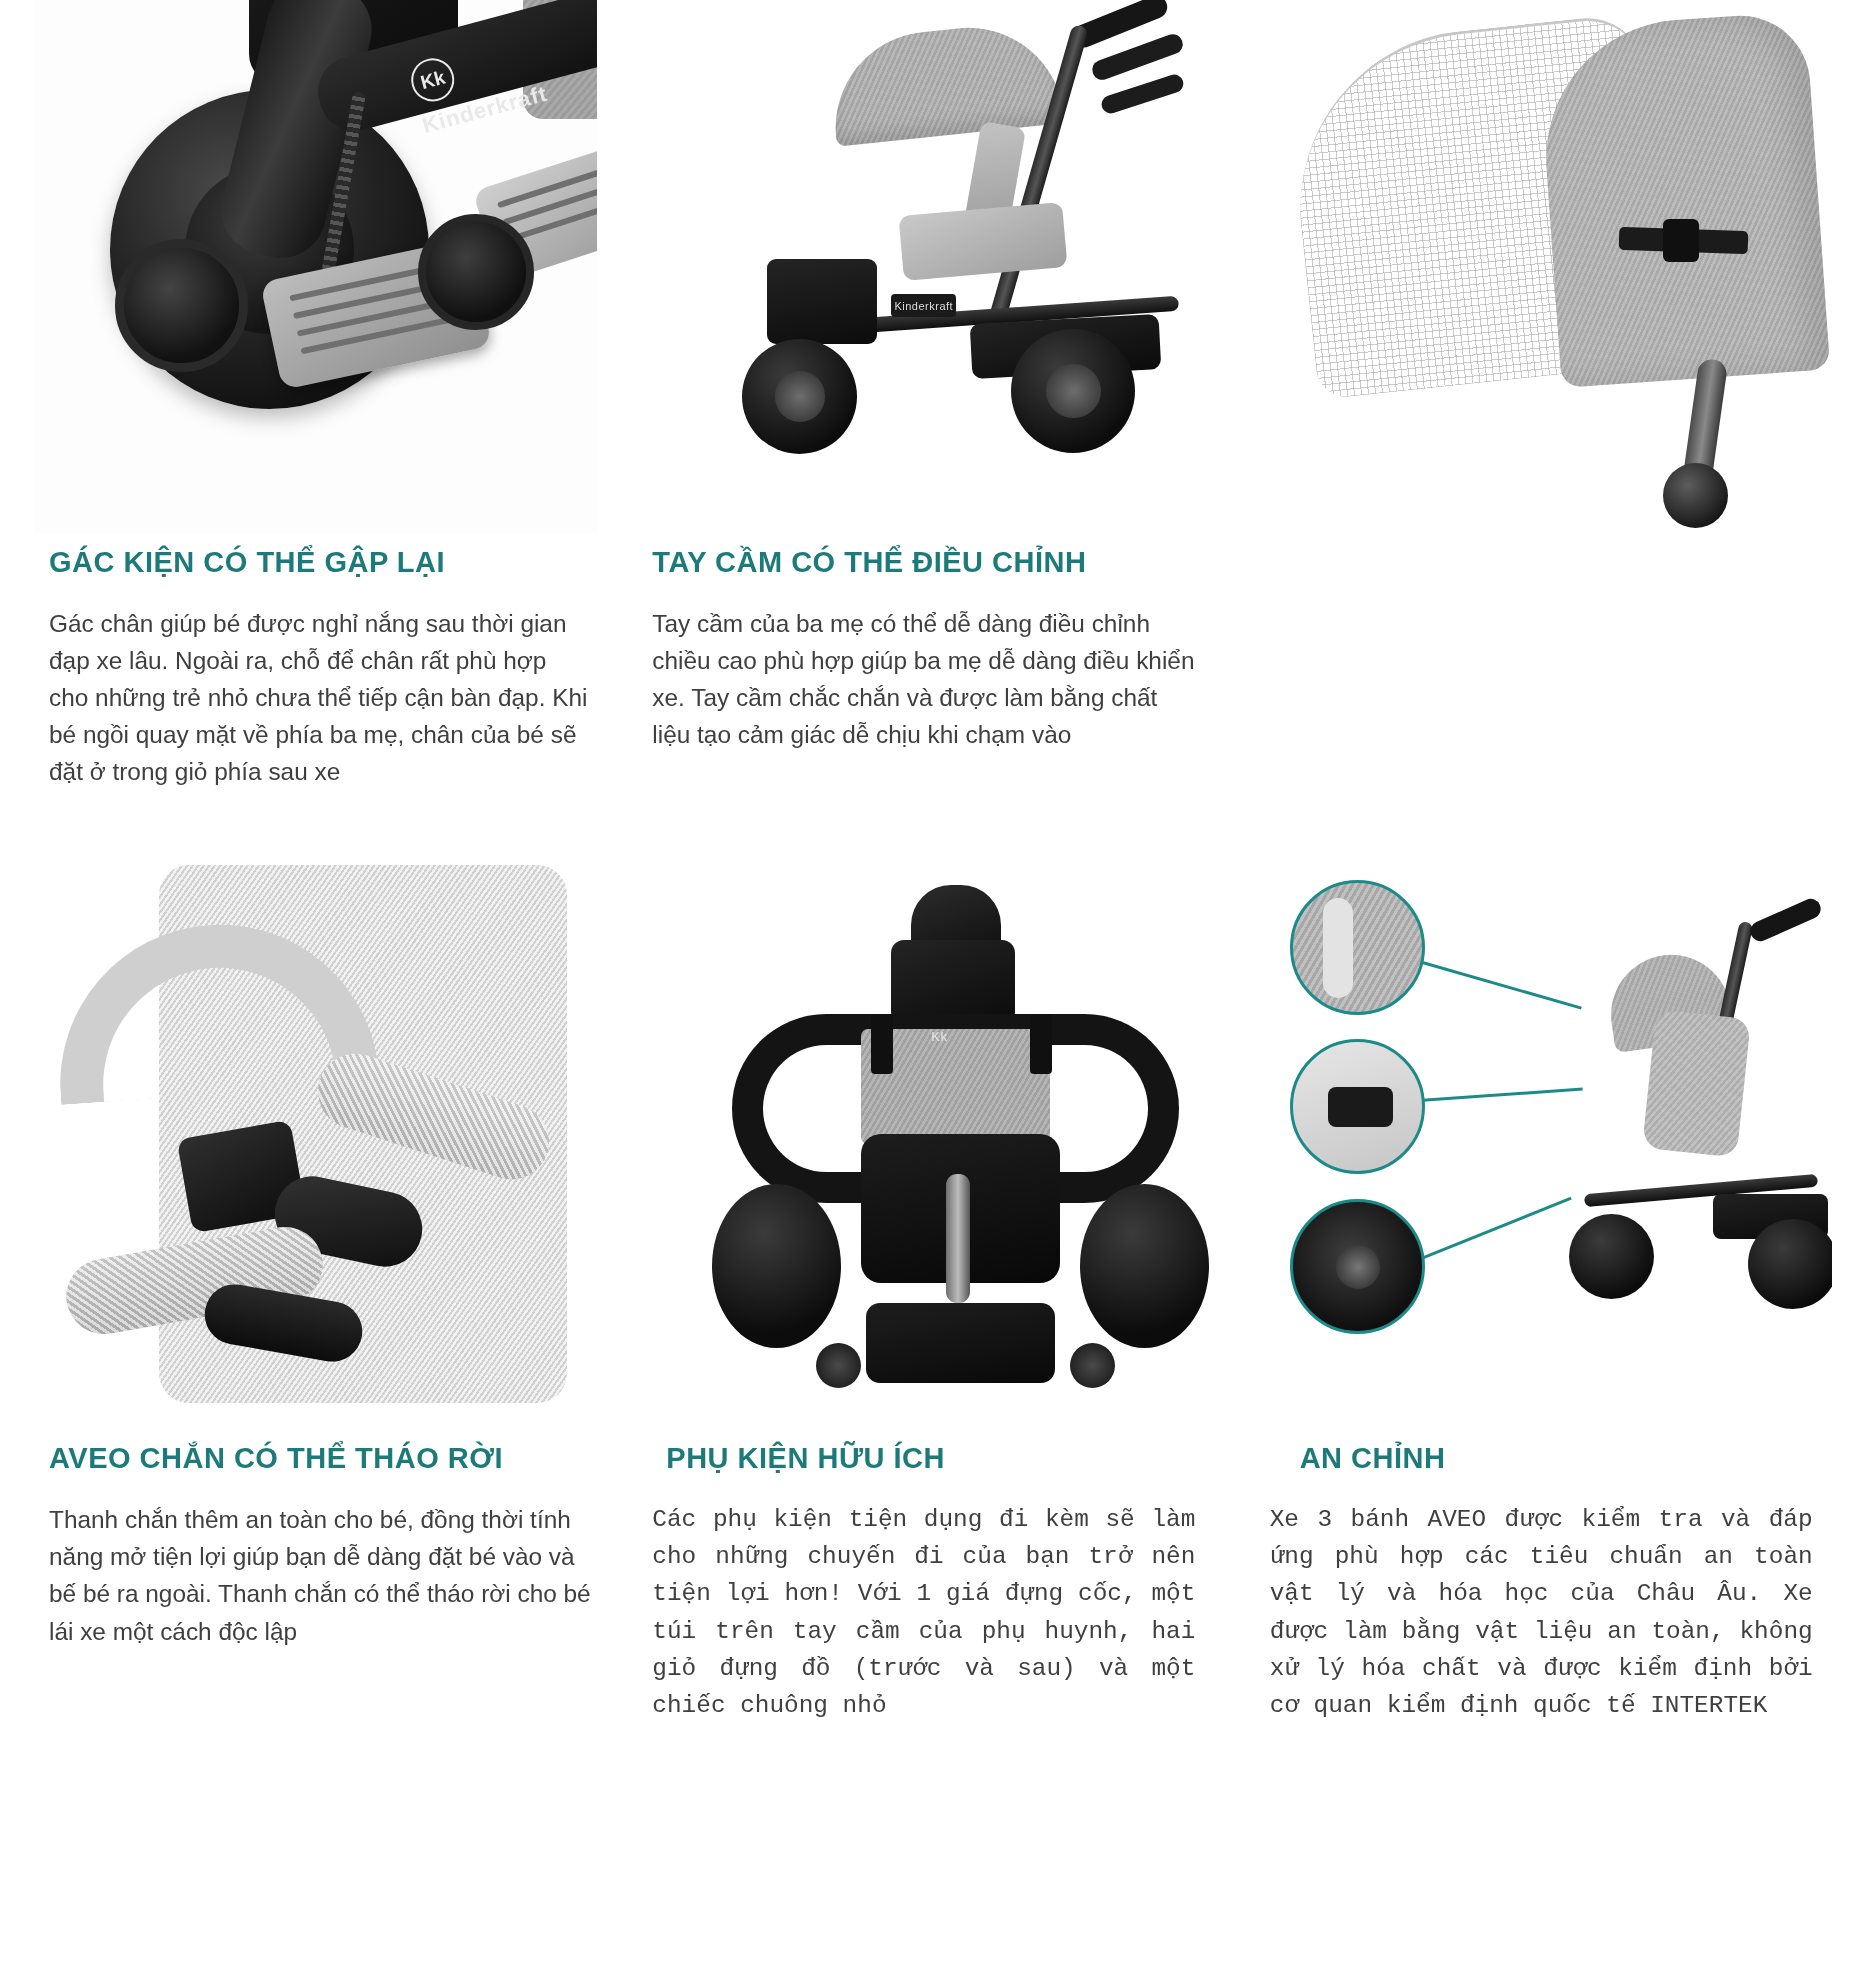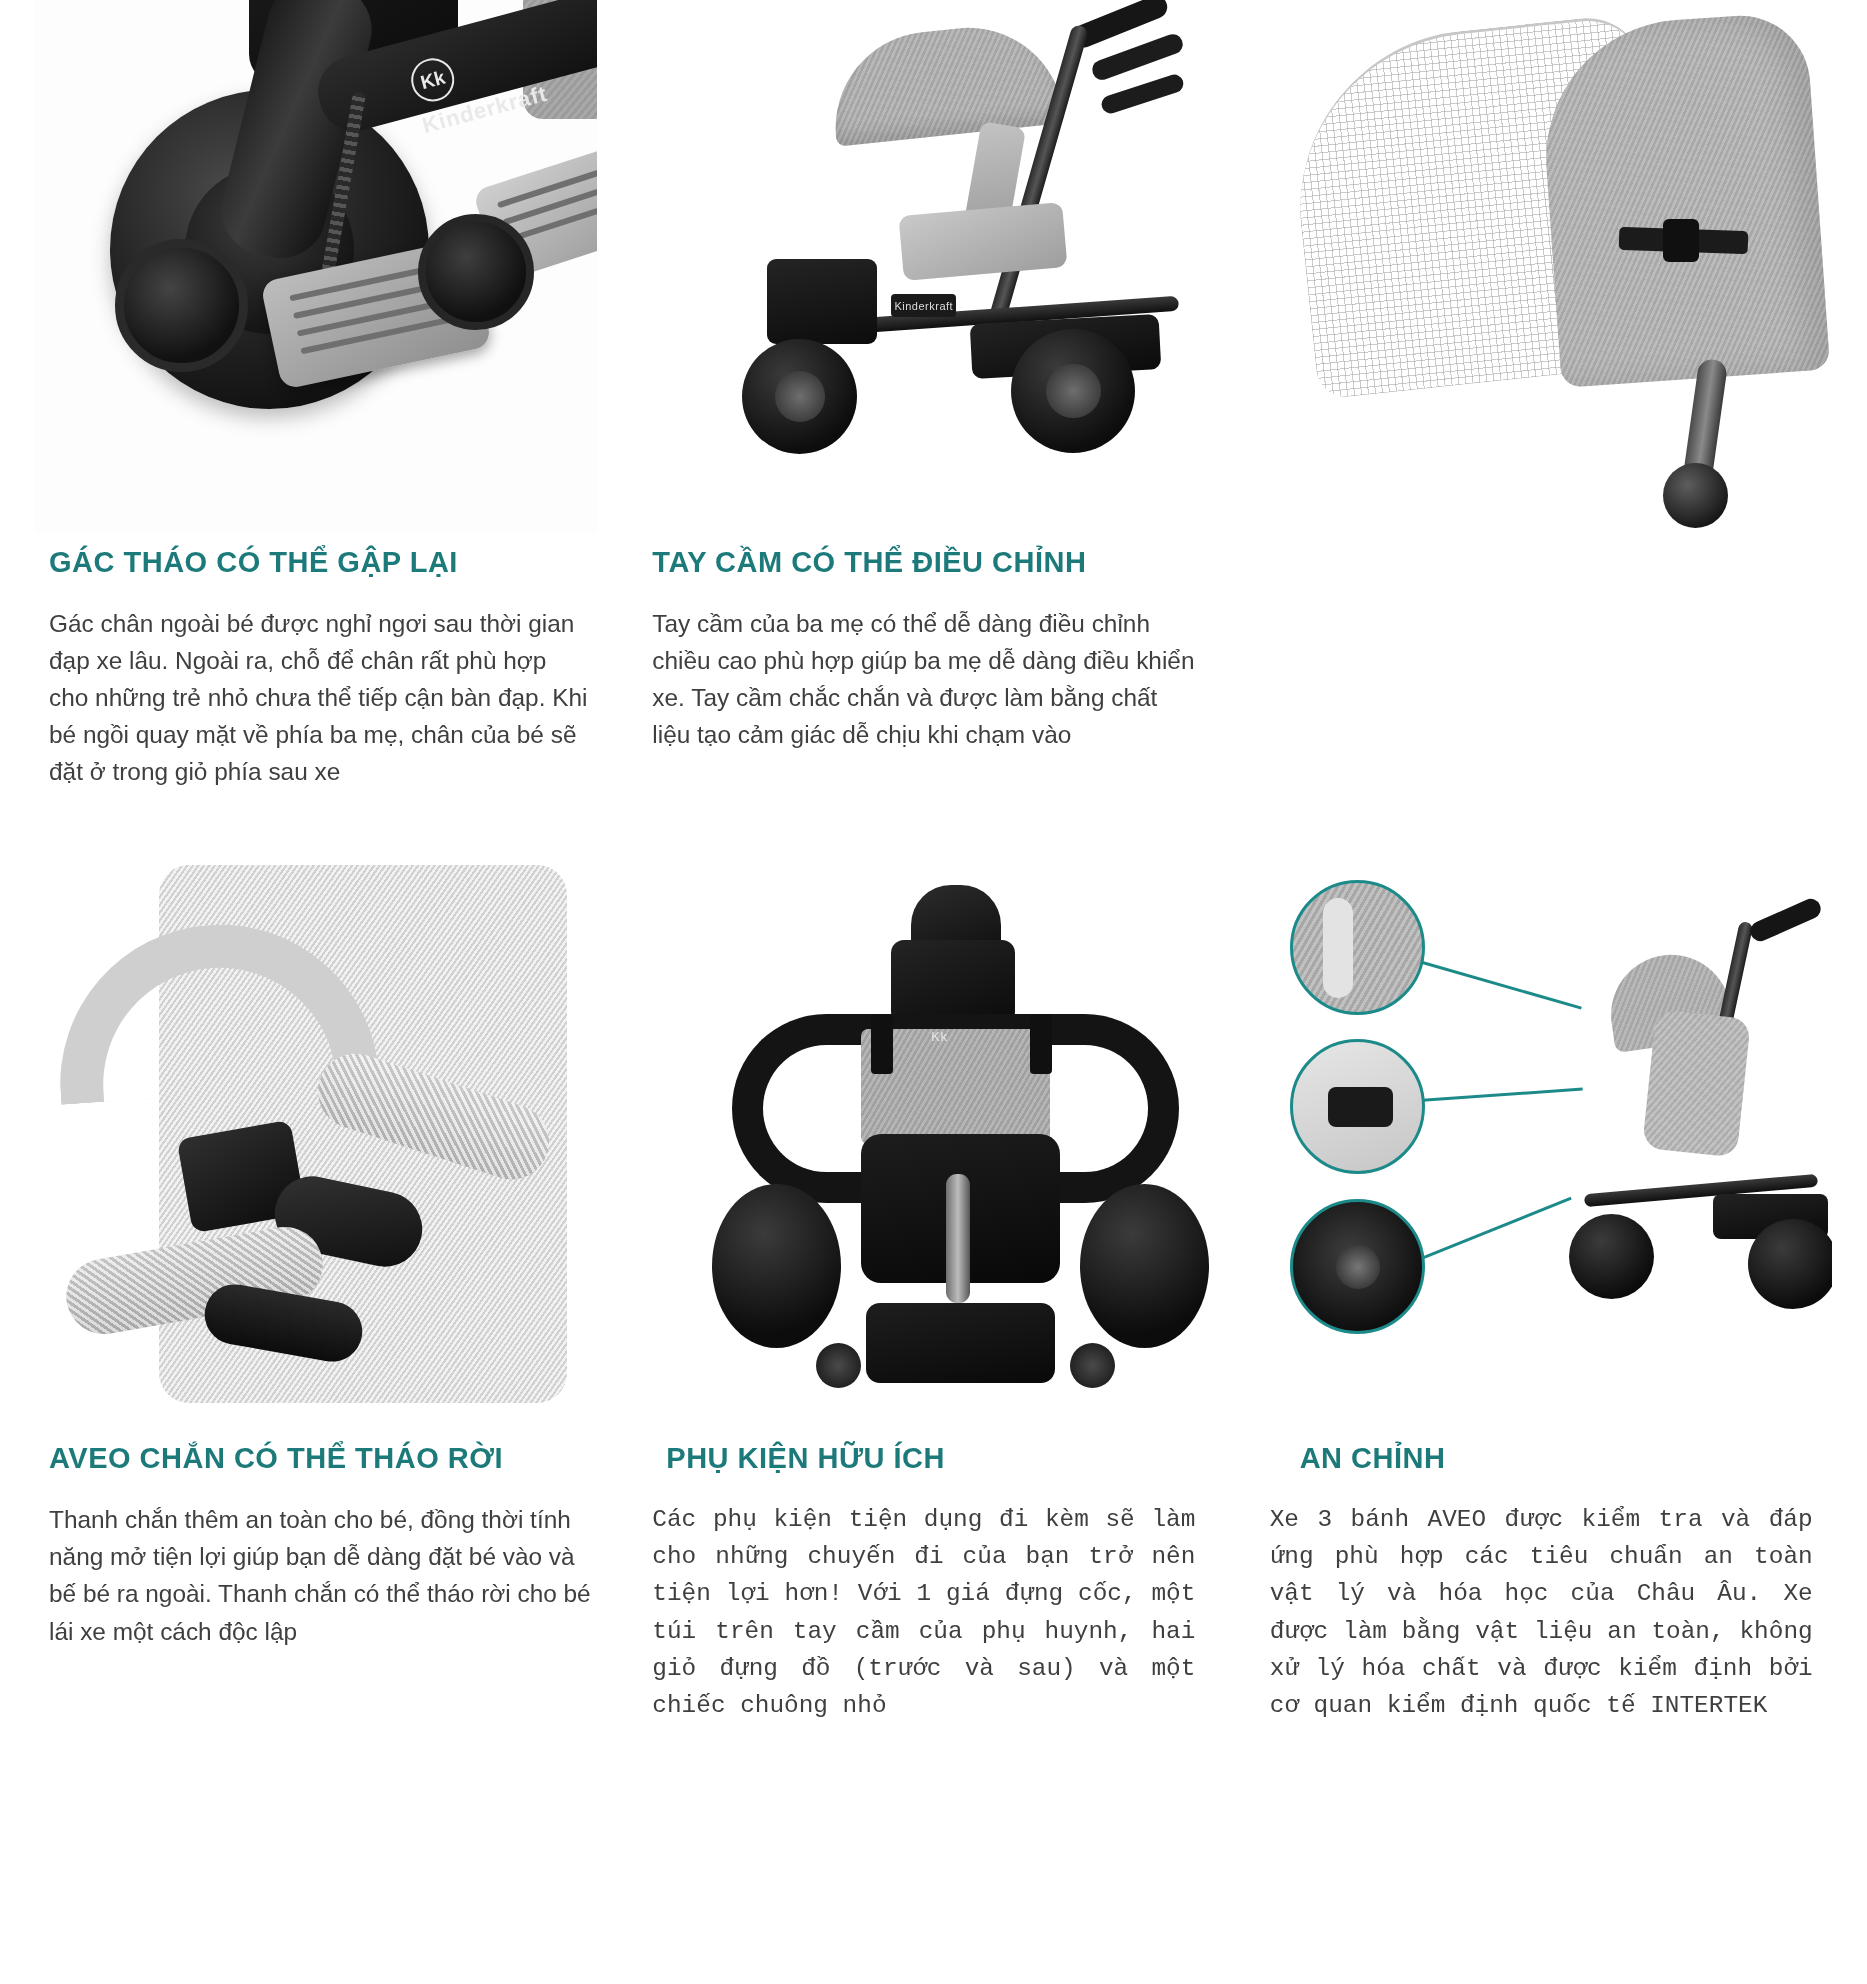--- a/index.html
+++ b/index.html
@@ -663,22 +663,22 @@
         </div>
         <div class="pedal2">
           <span class="slat" style="top:18px"></span>
           <span class="slat" style="top:36px"></span>
           <span class="slat" style="top:54px"></span>
         </div>
         <div class="hub"></div>
         <div class="hub2"></div>
       </div>
       <div class="text-wrap">
-        <h3 class="cap">GÁC THÁO CÓ THỂ GẬP LẠI</h3>
-        <p class="body">Gác chân ngoài bé được nghỉ ngơi sau thời gian đạp xe lâu. Ngoài ra, chỗ để chân rất phù hợp cho những trẻ nhỏ chưa thể tiếp cận bàn đạp. Khi bé ngồi quay mặt về phía ba mẹ, chân của bé sẽ đặt ở trong giỏ phía sau xe</p>
+        <h3 class="cap">GÁC KIỆN CÓ THỂ GẬP LẠI</h3>
+        <p class="body">Gác chân giúp bé được nghỉ nắng sau thời gian đạp xe lâu. Ngoài ra, chỗ để chân rất phù hợp cho những trẻ nhỏ chưa thể tiếp cận bàn đạp. Khi bé ngồi quay mặt về phía ba mẹ, chân của bé sẽ đặt ở trong giỏ phía sau xe</p>
       </div>
     </div>
 
     <div class="cell">
       <div class="photo p2">
         <div class="canopy"></div>
         <div class="grip"></div>
         <div class="grip2"></div>
         <div class="grip3"></div>
         <div class="handle"></div>

